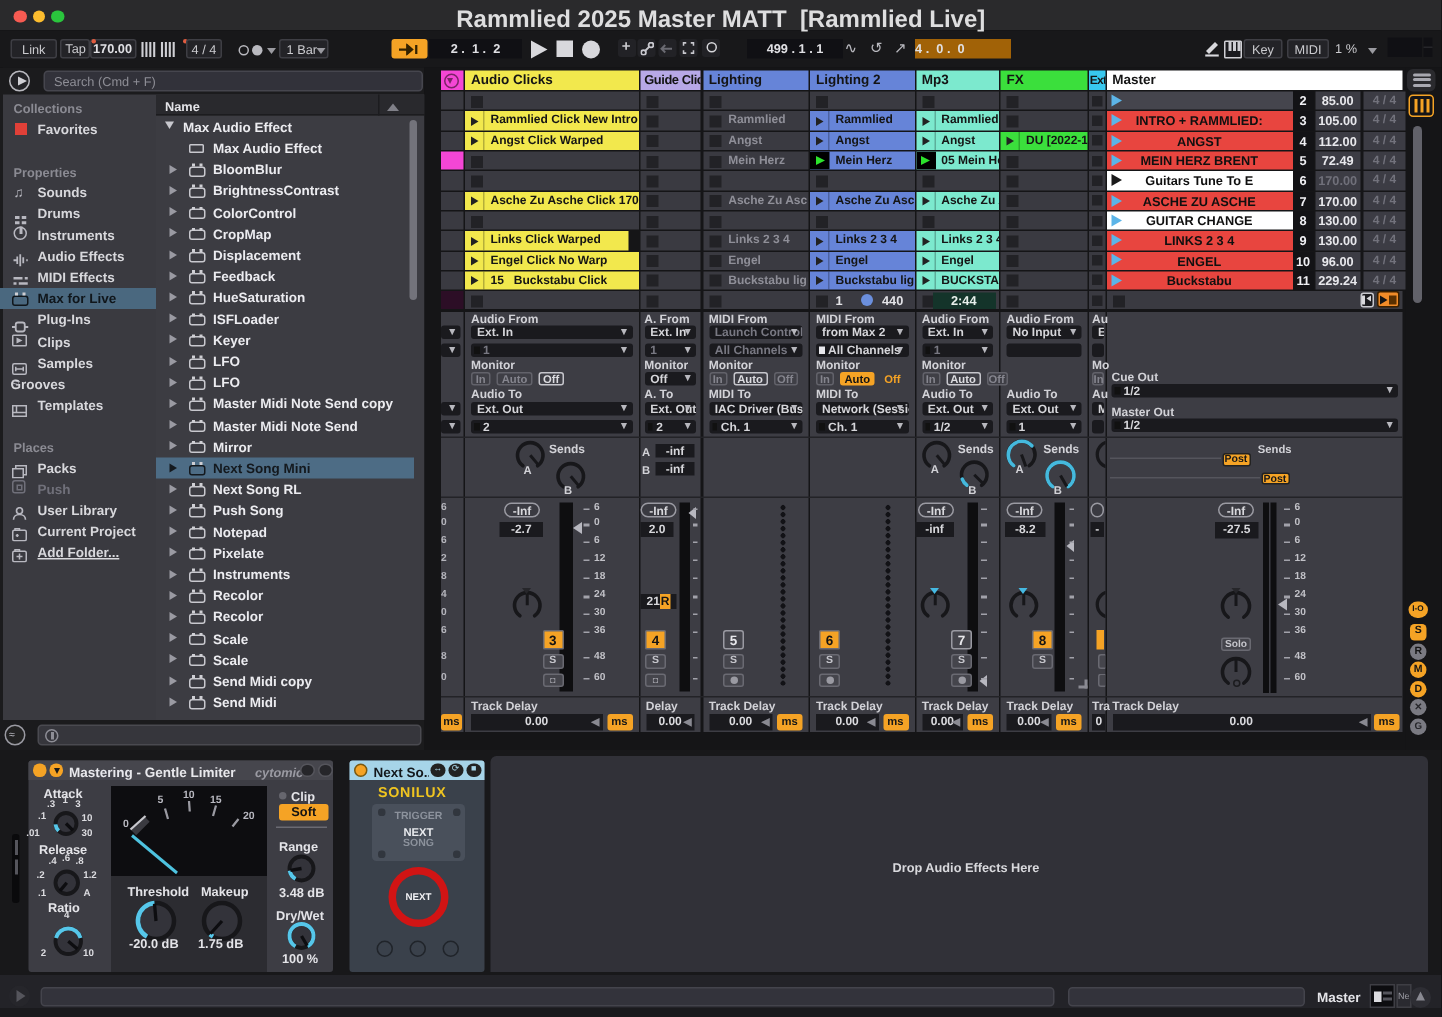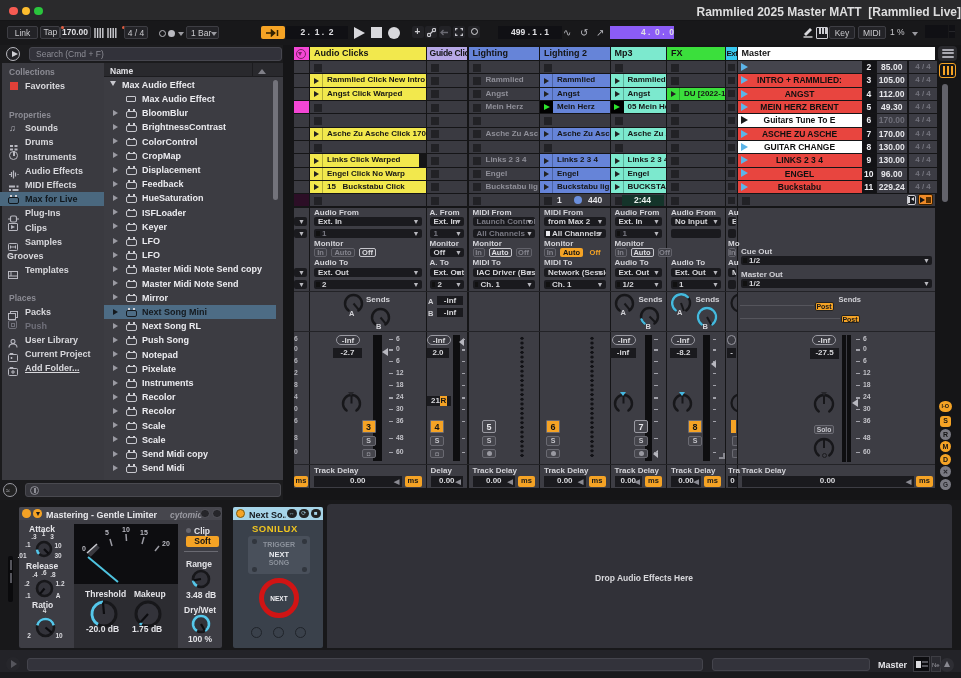--- a/index.html
+++ b/index.html
@@ -39,21 +39,21 @@
 .exp{position:absolute;width:0;height:0;border-left:5px solid #9a9aa2;border-top:3.5px solid transparent;border-bottom:3.5px solid transparent}
 .mx4{position:absolute;width:11px;height:7px;border:1.2px solid #cfcfd4;border-radius:2px}
 .mx4:before{content:"";position:absolute;left:1px;top:-2.5px;width:2px;height:2px;background:#cfcfd4}
 .mx4:after{content:"";position:absolute;right:1px;top:-2.5px;width:2px;height:2px;background:#cfcfd4}
 </style></head><body>
 
 <div class="a" style="left:0;top:0;width:961px;height:21px;background:#2a2a2c;border-bottom:1px solid #151517"></div>
 <div class="a" style="left:9px;top:6.5px;width:8.5px;height:8.5px;border-radius:50%;background:#f75b52"></div>
 <div class="a" style="left:21.5px;top:6.5px;width:8.5px;height:8.5px;border-radius:50%;background:#fdbd2e"></div>
 <div class="a" style="left:34px;top:6.5px;width:8.5px;height:8.5px;border-radius:50%;background:#2ac53d"></div>
-<div class="a b" style="left:0;right:0;top:5px;text-align:right;font-size:12px;color:#dededf">Rammlied 2025 Master MATT&nbsp; [Rammlied Live]</div>
+<div class="a b" style="left:0;right:0;top:5px;text-align:center;font-size:16px;color:#dededf">Rammlied 2025 Master MATT&nbsp; [Rammlied Live]</div>
 
 <div class="a" style="left:0;top:21px;width:961px;height:24px;background:#18181a"></div>
 <div class="tbtn" style="left:7px;top:26px;width:31px;height:13px;line-height:12px">Link</div>
 <div class="tbtn" style="left:40px;top:26px;width:20px;height:13px"></div>
 <div class="tbtn" style="left:60px;top:26px;width:31px;height:13px"></div>
 <div class="a" style="left:43.5px;top:26px;font-size:8.5px;color:#cacace;line-height:13px">Tap</div>
 <div class="a b" style="left:62px;top:26px;font-size:8.5px;color:#e0e0e4;line-height:13px">170.00</div>
 <div class="a" style="left:60.5px;top:26px;width:3px;height:3px;border-radius:50%;background:#e05c40"></div>
 <div class="a" style="left:122px;top:26px;width:3px;height:3px;border-radius:50%;background:#e05c40"></div>
 <svg class="a" style="left:94px;top:28px" width="24" height="10">
@@ -88,21 +88,21 @@
 <div class="tbtn" style="left:452.5px;top:25.7px;width:12px;height:12.5px;background:#222226;border:none"></div>
 <svg class="a" style="left:454.5px;top:27.8px" width="8" height="8">
     <path d="M0.6 2.5 V0.6 H2.5 M5.5 0.6 H7.4 V2.5 M7.4 5.5 V7.4 H5.5 M2.5 7.4 H0.6 V5.5" stroke="#c8c8ce" stroke-width="1.2" fill="none"></path>
   </svg>
 <div class="tbtn" style="left:468px;top:25.7px;width:12px;height:12.5px;background:#222226;border:none"></div>
 <div class="a" style="left:470.5px;top:28.2px;width:7px;height:7px;border:1.5px solid #d8d8dc;border-radius:50%"></div>
 <div class="a b" style="left:498px;top:25.7px;width:64px;height:13.6px;background:#101014;font-size:8.5px;color:#e0e0e4;line-height:13.6px;text-align:center">499 . 1 . 1</div>
 <div class="tico" style="left:563px;top:26px;font-size:10px">∿</div>
 <div class="tico" style="left:580px;top:26px;font-size:10px">↺</div>
 <div class="tico" style="left:596px;top:26px;font-size:10px">↗</div>
-<div class="a b" style="left:610px;top:25.7px;width:64px;height:13.6px;background:#8b5cf6;font-size:8.5px;color:#e0e0e4;line-height:13.6px;text-align:right">4 .&nbsp; 0 .&nbsp; 0</div>
+<div class="a b" style="left:610px;top:25.7px;width:64px;height:13.6px;background:#a16207;font-size:8.5px;color:#e0e0e4;line-height:13.6px;text-align:left">4 .&nbsp; 0 .&nbsp; 0</div>
 <svg class="a" style="left:802px;top:26px" width="12" height="12">
     <path d="M2 8 L8 2 L10 4 L4 10 Z" fill="#d8d8dc"></path>
     <path d="M1.5 11 h9" stroke="#d8d8dc" stroke-width="1.4"></path>
   </svg>
 <div class="a" style="left:816px;top:26.5px;width:12px;height:12px;border:1.3px solid #cfcfd4;border-radius:1px;background:#1a1a1e"></div>
 <div class="a" style="left:818.5px;top:28px;width:2px;height:6px;background:#cfcfd4"></div>
 <div class="a" style="left:821.5px;top:28px;width:2px;height:6px;background:#cfcfd4"></div>
 <div class="a" style="left:824.5px;top:28px;width:2px;height:6px;background:#cfcfd4"></div>
 <div class="tbtn" style="left:829px;top:26px;width:26px;height:13px;line-height:12px">Key</div>
 <div class="tbtn" style="left:858px;top:26px;width:28px;height:13px;line-height:12px">MIDI</div>
@@ -522,21 +522,21 @@
 <div class="scene" style="left:737.5px;top:74.4px;width:124px;height:12.3px;background:#e8453f;line-height:12.3px">INTRO + RAMMLIED:<div class="stri" style="top:1.9px;border-left-color:#5cb5e8"></div></div>
 <div class="a b" style="left:862.0px;top:74.4px;width:13.5px;height:12.3px;background:#131316;color:#f0f0f4;font-size:8.5px;text-align:center;line-height:12.3px">3</div>
 <div class="a b" style="left:876.5px;top:74.4px;width:30.5px;height:12.3px;background:#3c3c44;color:#e8e8ec;font-size:8.5px;text-align:center;line-height:12.3px">105.00</div>
 <div class="a b" style="left:908.5px;top:74.4px;width:29px;height:12.3px;background:#3c3c44;color:#72727c;font-size:8px;text-align:center;line-height:12.3px">4 / 4</div>
 <div class="scene" style="left:737.5px;top:87.7px;width:124px;height:12.3px;background:#e8453f;line-height:12.3px">ANGST<div class="stri" style="top:1.9px;border-left-color:#5cb5e8"></div></div>
 <div class="a b" style="left:862.0px;top:87.7px;width:13.5px;height:12.3px;background:#131316;color:#f0f0f4;font-size:8.5px;text-align:center;line-height:12.3px">4</div>
 <div class="a b" style="left:876.5px;top:87.7px;width:30.5px;height:12.3px;background:#3c3c44;color:#e8e8ec;font-size:8.5px;text-align:center;line-height:12.3px">112.00</div>
 <div class="a b" style="left:908.5px;top:87.7px;width:29px;height:12.3px;background:#3c3c44;color:#72727c;font-size:8px;text-align:center;line-height:12.3px">4 / 4</div>
 <div class="scene" style="left:737.5px;top:101.0px;width:124px;height:12.3px;background:#e8453f;line-height:12.3px">MEIN HERZ BRENT<div class="stri" style="top:1.9px;border-left-color:#5cb5e8"></div></div>
 <div class="a b" style="left:862.0px;top:101.0px;width:13.5px;height:12.3px;background:#131316;color:#f0f0f4;font-size:8.5px;text-align:center;line-height:12.3px">5</div>
-<div class="a b" style="left:876.5px;top:101.0px;width:30.5px;height:12.3px;background:#3c3c44;color:#e8e8ec;font-size:8.5px;text-align:center;line-height:12.3px">49.30</div>
+<div class="a b" style="left:876.5px;top:101.0px;width:30.5px;height:12.3px;background:#3c3c44;color:#e8e8ec;font-size:8.5px;text-align:center;line-height:12.3px">72.49</div>
 <div class="a b" style="left:908.5px;top:101.0px;width:29px;height:12.3px;background:#3c3c44;color:#72727c;font-size:8px;text-align:center;line-height:12.3px">4 / 4</div>
 <div class="scene" style="left:737.5px;top:114.3px;width:124px;height:12.3px;background:#ffffff;line-height:12.3px">Guitars Tune To E<div class="stri" style="top:1.9px;border-left-color:#1a1a1a"></div></div>
 <div class="a b" style="left:862.0px;top:114.3px;width:13.5px;height:12.3px;background:#131316;color:#f0f0f4;font-size:8.5px;text-align:center;line-height:12.3px">6</div>
 <div class="a b" style="left:876.5px;top:114.3px;width:30.5px;height:12.3px;background:#3c3c44;color:#70707a;font-size:8.5px;text-align:center;line-height:12.3px">170.00</div>
 <div class="a b" style="left:908.5px;top:114.3px;width:29px;height:12.3px;background:#3c3c44;color:#72727c;font-size:8px;text-align:center;line-height:12.3px">4 / 4</div>
 <div class="scene" style="left:737.5px;top:127.7px;width:124px;height:12.3px;background:#e8453f;line-height:12.3px">ASCHE ZU ASCHE<div class="stri" style="top:1.9px;border-left-color:#5cb5e8"></div></div>
 <div class="a b" style="left:862.0px;top:127.7px;width:13.5px;height:12.3px;background:#131316;color:#f0f0f4;font-size:8.5px;text-align:center;line-height:12.3px">7</div>
 <div class="a b" style="left:876.5px;top:127.7px;width:30.5px;height:12.3px;background:#3c3c44;color:#e8e8ec;font-size:8.5px;text-align:center;line-height:12.3px">170.00</div>
 <div class="a b" style="left:908.5px;top:127.7px;width:29px;height:12.3px;background:#3c3c44;color:#72727c;font-size:8px;text-align:center;line-height:12.3px">4 / 4</div>
 <div class="scene" style="left:737.5px;top:141.0px;width:124px;height:12.3px;background:#ffffff;line-height:12.3px">GUITAR CHANGE<div class="stri" style="top:1.9px;border-left-color:#5cb5e8"></div></div>

